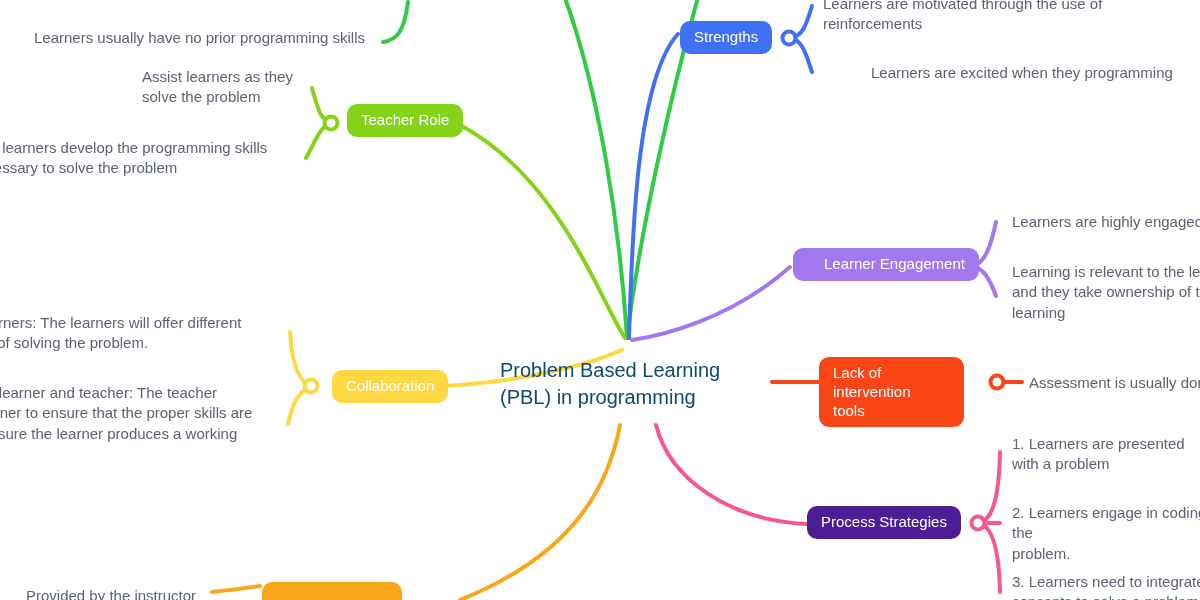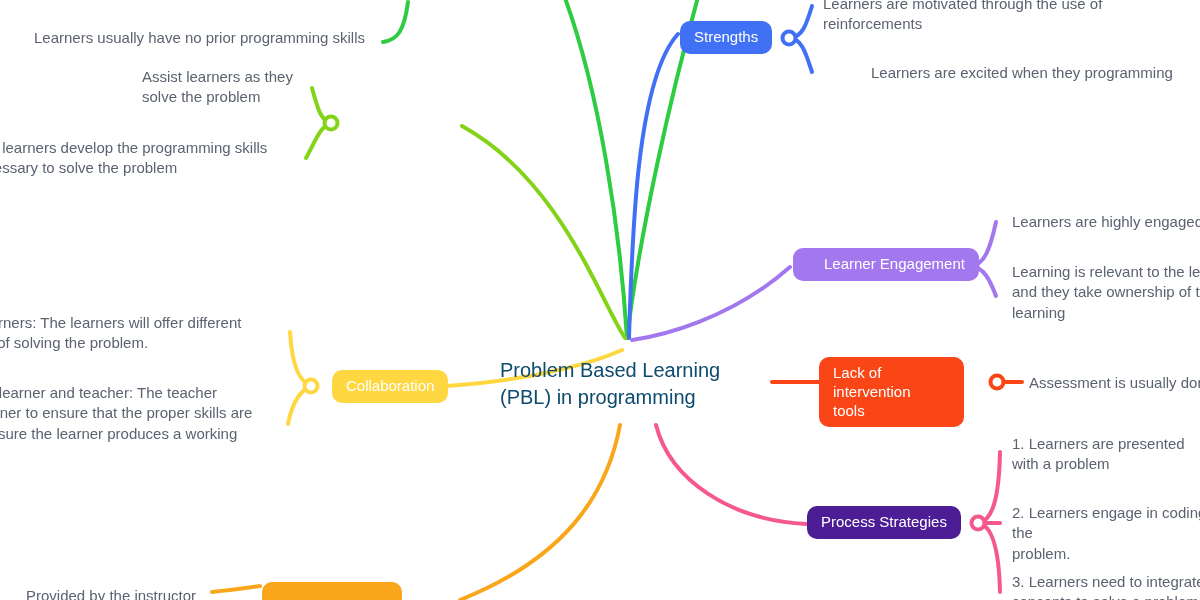--- a/index.html
+++ b/index.html
@@ -96,20 +96,21 @@
 
     <path d="M 620 425 C 606 500 560 560 460 600" stroke="#faa61a" stroke-width="4" fill="none" stroke-linecap="round"></path>
     <path d="M 212 592 C 232 590 246 588 260 586" stroke="#faa61a" stroke-width="4" fill="none" stroke-linecap="round"></path>
   </svg>
 
   <div class="center-node" style="left:500px; top:357px; width:250px;">Problem Based Learning
 (PBL) in programming</div>
 
   <div class="node" style="left:680px; top:21px; background:#4070f4;">Strengths</div>
 
+  <div class="node" style="left:347px; top:104px; background:#84d318;">Teacher Role</div>
 
   <div class="node" style="left:793px; top:248px; background:#a377ee;padding-left:31px;">Learner Engagement</div>
 
   <div class="node" style="left:819px; top:357px; background:#fa4616; width:145px;">Lack of intervention
 tools</div>
 
   <div class="node" style="left:807px; top:506px; background:#4c1d95;">Process Strategies</div>
 
   <div class="node" style="left:332px; top:370px; background:#ffd740;">Collaboration</div>
 

